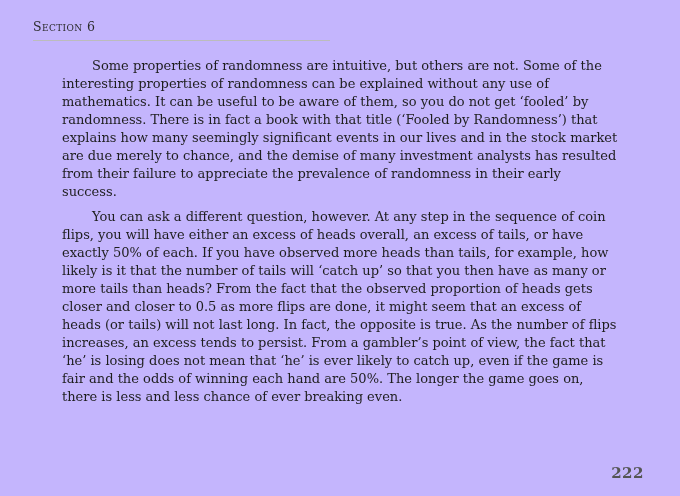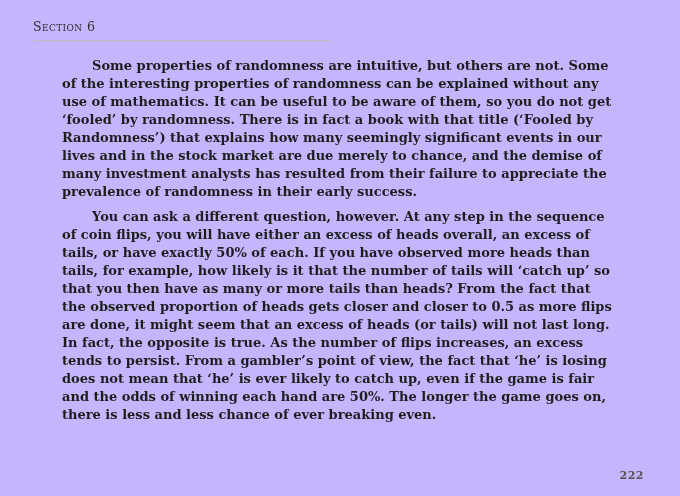--- a/index.html
+++ b/index.html
@@ -43,35 +43,34 @@
   }
   .content {
     margin: 16px 62px 0 62px;
     font-size: 13px;
     line-height: 18px;
     text-align: left;
   }
   .para {
     margin: 0 0 7px 0;
     text-indent: 30px;
-    font-weight: bold;
   }
   .subheading {
     font-size: 13.5px;
     line-height: 18px;
     font-weight: bold;
     text-align: center;
     margin: 0 0 9px 0;
     color: #1b1b1b;
   }
   .page-number {
     position: absolute;
     right: 36px;
     bottom: 14px;
-    font-size: 11px;
+    font-size: 15px;
     font-weight: bold;
     color: #555555;
     letter-spacing: 0.5px;
   }
 </style>
 </head>
 <body>
 
 <div class="page">
 

